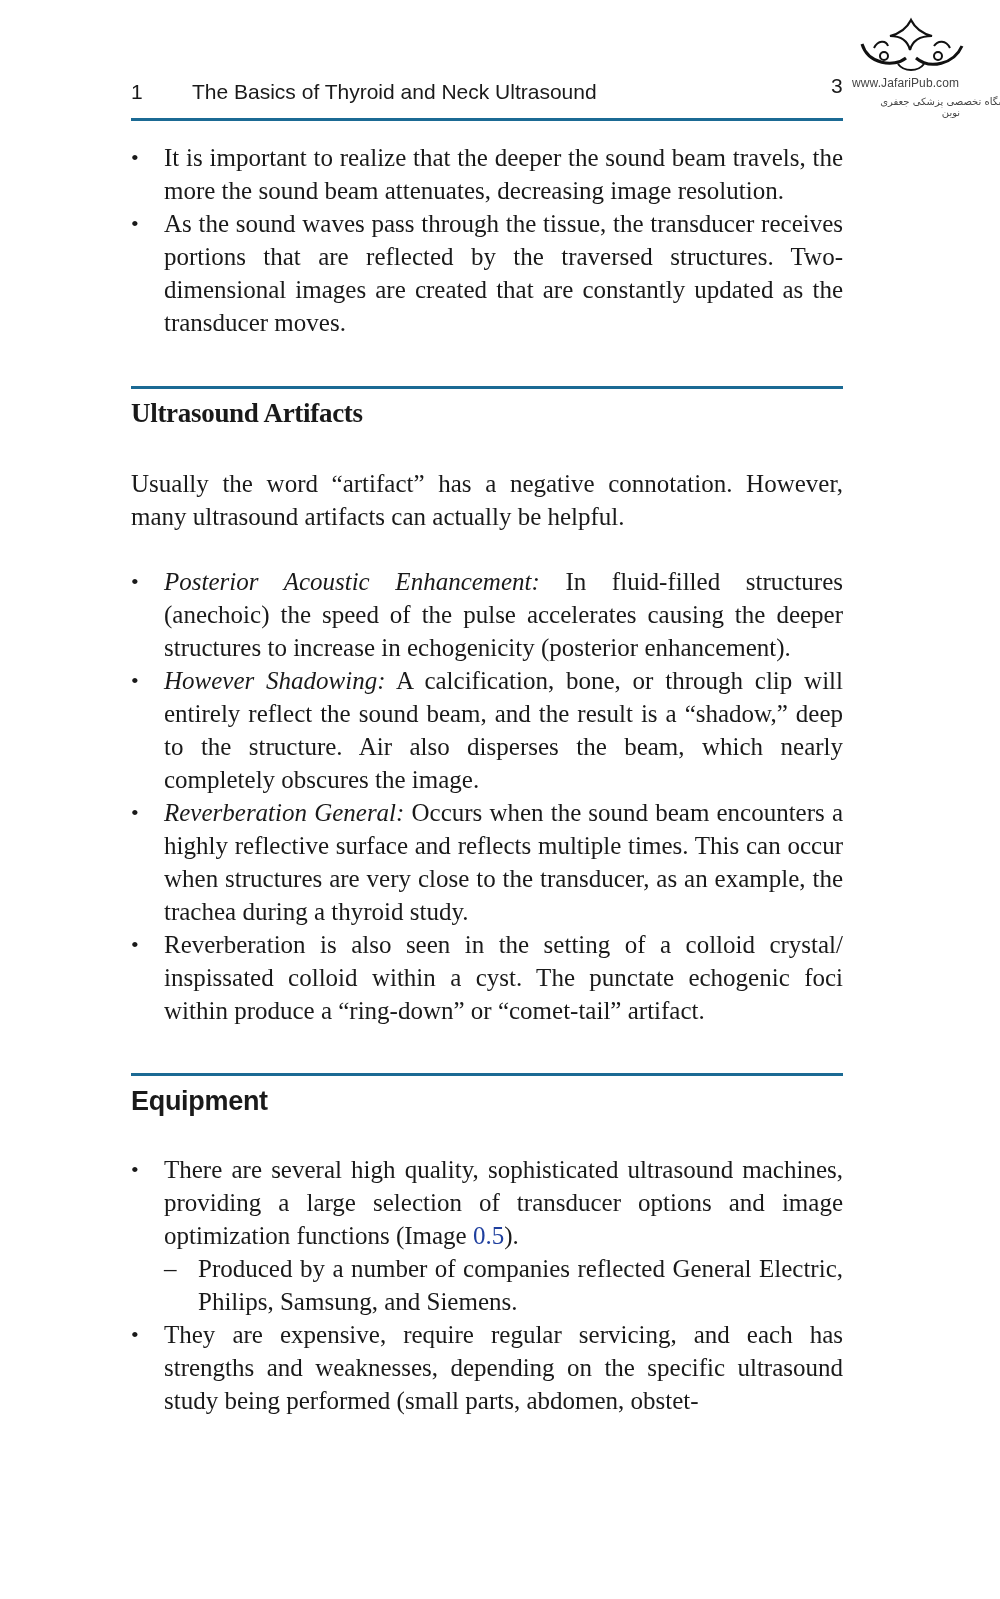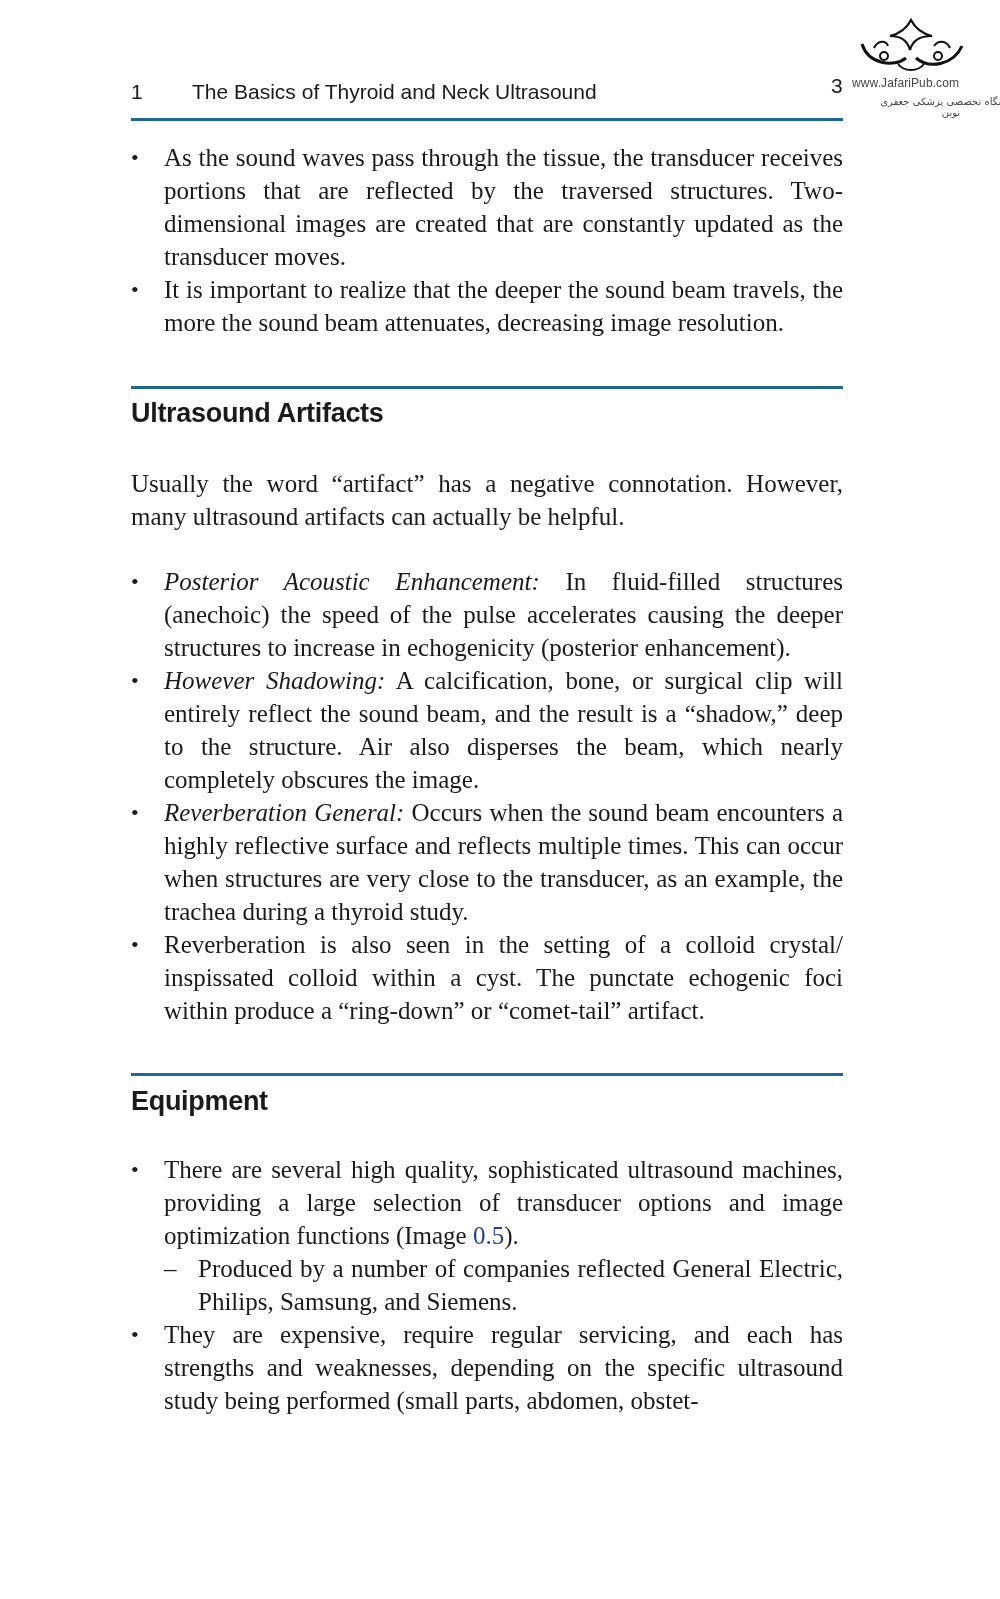--- a/index.html
+++ b/index.html
@@ -54,36 +54,36 @@
     <circle cx="30" cy="42" r="4" fill="none" stroke="#111" stroke-width="2"></circle>
     <circle cx="84" cy="42" r="4" fill="none" stroke="#111" stroke-width="2"></circle>
     <path d="M44 50 C50 58,64 58,70 50" fill="none" stroke="#111" stroke-width="2"></path>
   </svg>
   <div class="logo-url sans">www.JafariPub.com</div>
   <div class="logo-fa">فروشگاه تخصصی پزشکی جعفری نوین</div>
 </div>
 
 <div class="text serif" style="top:141px;">
   <ul class="bullets">
+    <li><span>It is important to realize that the deeper the sound beam travels, the more the sound beam attenuates, decreasing image resolution.</span></li>
     <li><span>As the sound waves pass through the tissue, the transducer receives portions that are reflected by the traversed structures. Two-dimensional images are created that are constantly updated as the transducer moves.</span></li>
-    <li><span>It is important to realize that the deeper the sound beam travels, the more the sound beam attenuates, decreasing image resolution.</span></li>
   </ul>
 </div>
 
 <div class="section-rule" style="top:386px;"></div>
-<div class="section-title sans" style="top:398px;">Ultrasound Artifacts</div>
+<div class="section-title sans" style="top:398px;font-family:Liberation Serif, serif;">Ultrasound Artifacts</div>
 
 <div class="text serif" style="top:467px;">
   <span>Usually the word “artifact” has a negative connotation. However, many ultrasound artifacts can actually be helpful.</span>
 </div>
 
 <div class="text serif" style="top:565px;">
   <ul class="bullets">
     <li><em>Posterior Acoustic Enhancement:</em><span> In fluid-filled structures (anechoic) the speed of the pulse accelerates causing the deeper structures to increase in echogenicity (posterior enhancement).</span></li>
-    <li><em>However Shadowing:</em><span> A calcification, bone, or surgical clip will entirely reflect the sound beam, and the result is a “shadow,” deep to the structure. Air also disperses the beam, which nearly completely obscures the image.</span></li>
+    <li><em>However Shadowing:</em><span> A calcification, bone, or through clip will entirely reflect the sound beam, and the result is a “shadow,” deep to the structure. Air also disperses the beam, which nearly completely obscures the image.</span></li>
     <li><em>Reverberation General:</em><span> Occurs when the sound beam encounters a highly reflective surface and reflects multiple times. This can occur when structures are very close to the transducer, as an example, the trachea during a thyroid study.</span></li>
     <li><span>Reverberation is also seen in the setting of a colloid crystal/ inspissated colloid within a cyst. The punctate echogenic foci within produce a “ring-down” or “comet-tail” artifact.</span></li>
   </ul>
 </div>
 
 <div class="section-rule" style="top:1073px;"></div>
 <div class="section-title sans" style="top:1086px;">Equipment</div>
 
 <div class="text serif" style="top:1153px;">
   <ul class="bullets">

